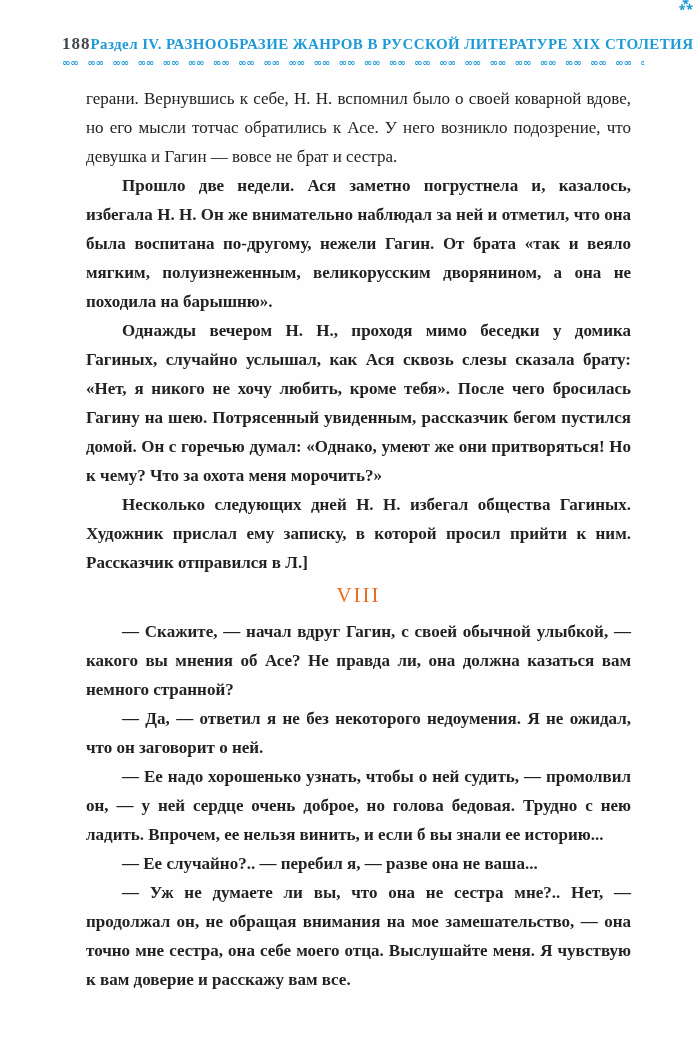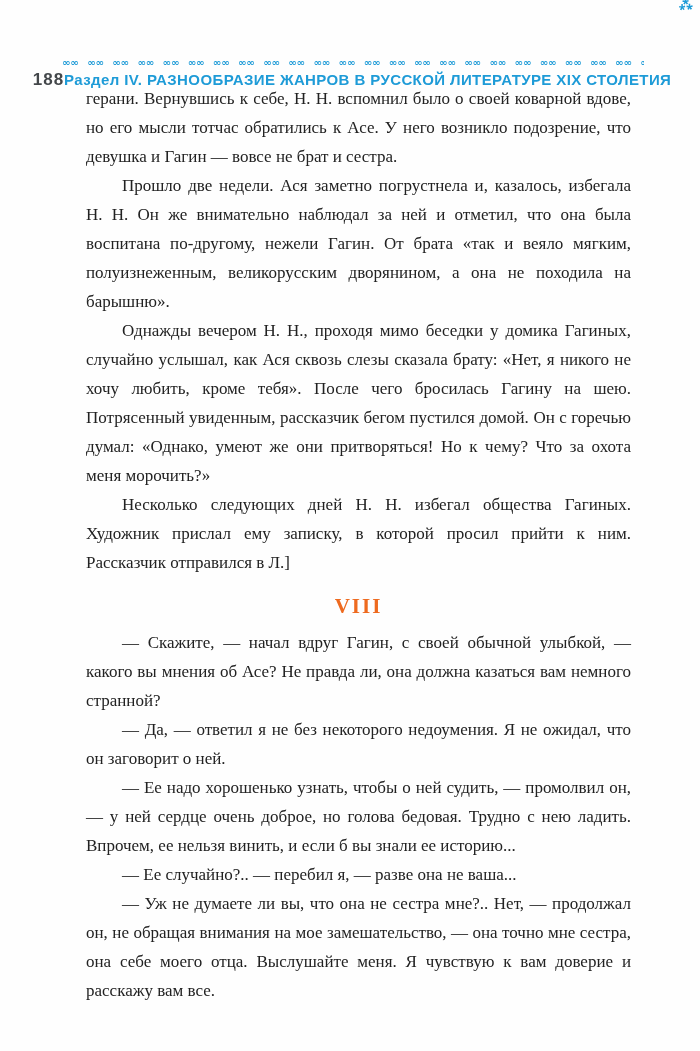--- a/index.html
+++ b/index.html
@@ -5,23 +5,22 @@
   html,body { margin:0; padding:0; background:#ffffff; }
   .page {
     position:relative;
     width:700px; height:1051px;
     background:#fefefe;
     overflow:hidden;
     font-family:"Liberation Serif", serif;
   }
   .header-row {
     position:absolute; top:34px; left:62px; right:58px;
-    display:flex; justify-content:center; align-items:baseline;
-    font-family:Liberation Sans, sans-serif;
-    margin-top:36px;
+    display:flex; justify-content:space-between; align-items:baseline;
+    font-family:Liberation Serif, serif;
   }
   .page-number {
     font-size:17px; font-weight:bold; color:#43474a; letter-spacing:1px;
   }
   .running-title {
     font-size:15px; font-weight:bold; color:#1e9bd7; letter-spacing:0.4px;
     white-space:nowrap;
   }
   .ornament-row {
     position:absolute; top:57px; left:62px; right:56px;
@@ -30,26 +29,26 @@
     letter-spacing:0px; word-spacing:5px;
     white-space:nowrap; overflow:hidden;
   }
   .content {
     position:absolute; top:84px; left:86px; width:545px;
     color:#222222;
     font-size:17px; line-height:29px;
     text-align:justify;
   }
   .content p { margin:0; }
-  .content p.indent { text-indent:36px; }
+  .content p.indent { text-indent:36px;font-weight:bold; }
   h2.chapter {
-    margin:15px 0 7px 0;
+    margin:4px 0 7px 0;
     text-align:center;
     color:#ee6a1f;
-    font-size:21px; font-weight:bold; letter-spacing:2px;
+    font-size:21px; font-weight:normal; letter-spacing:2px;
     font-family:"Liberation Serif", serif;
   }
   .watermark {
     position:absolute; top:-5px; right:8px;
     color:#1e9bd7; font-size:12px; font-weight:bold;
     font-family:"Liberation Sans", sans-serif;
     transform:rotate(-3deg);
   }
 </style>
 </head>

